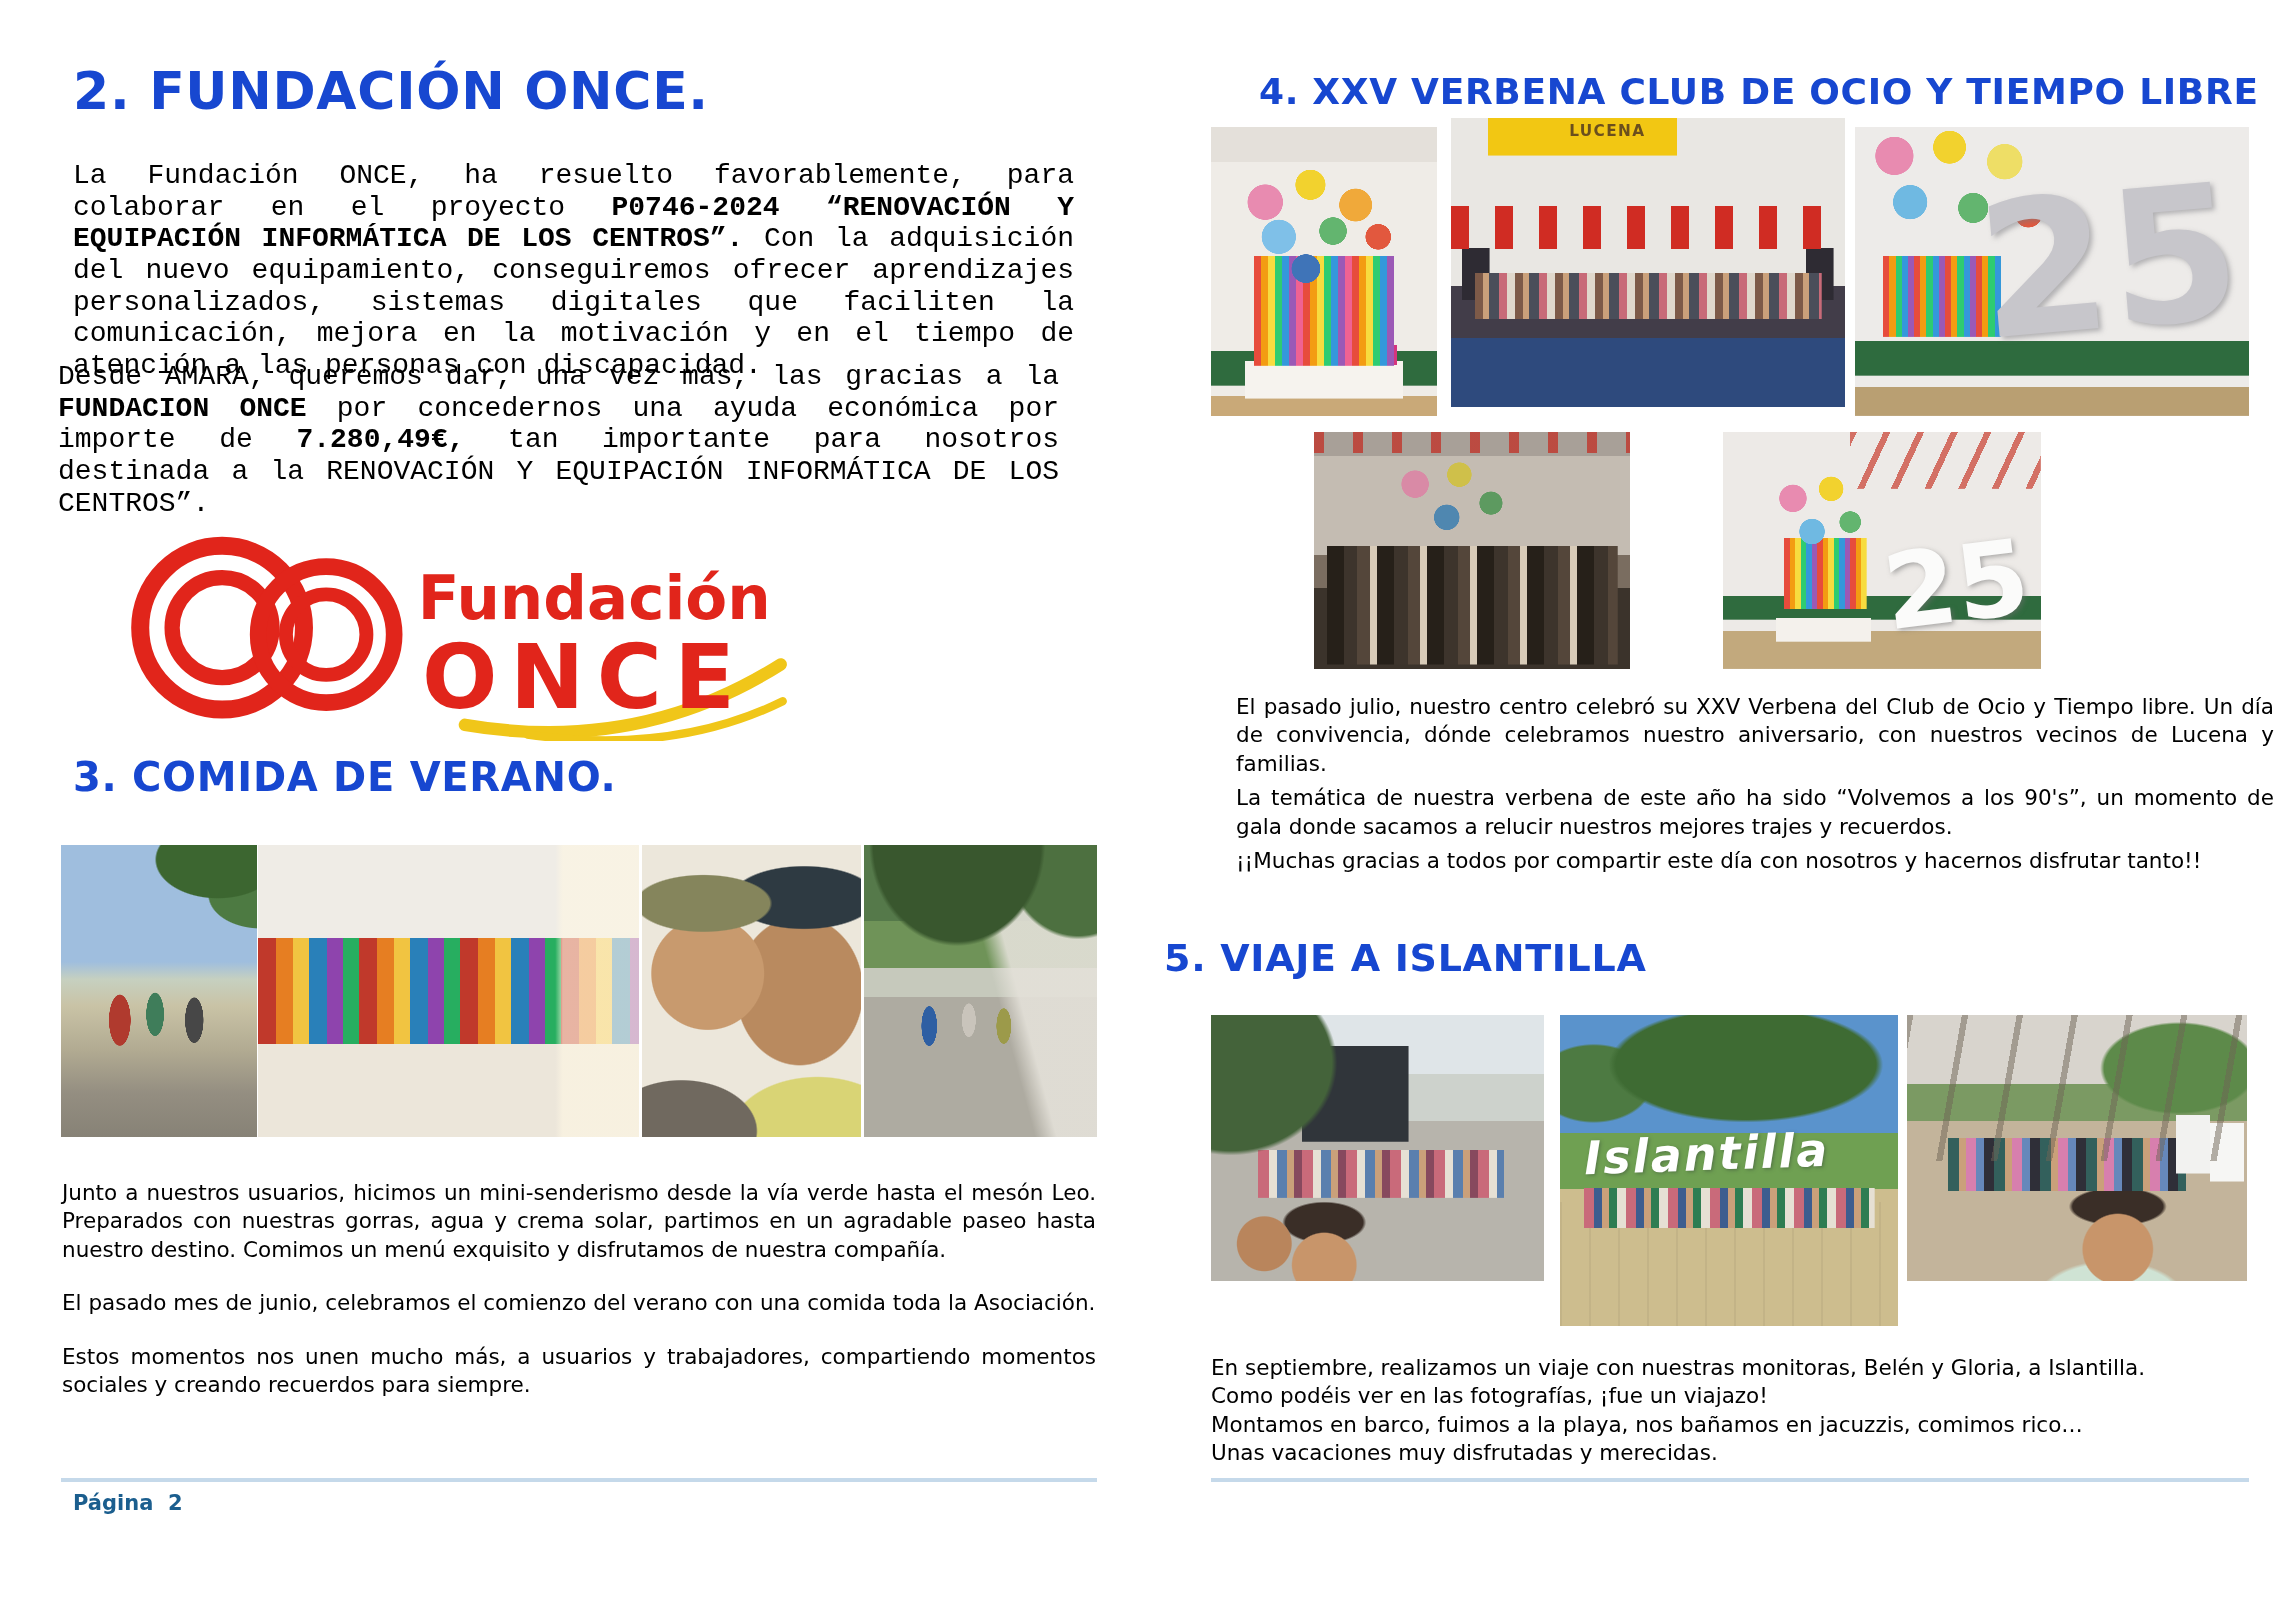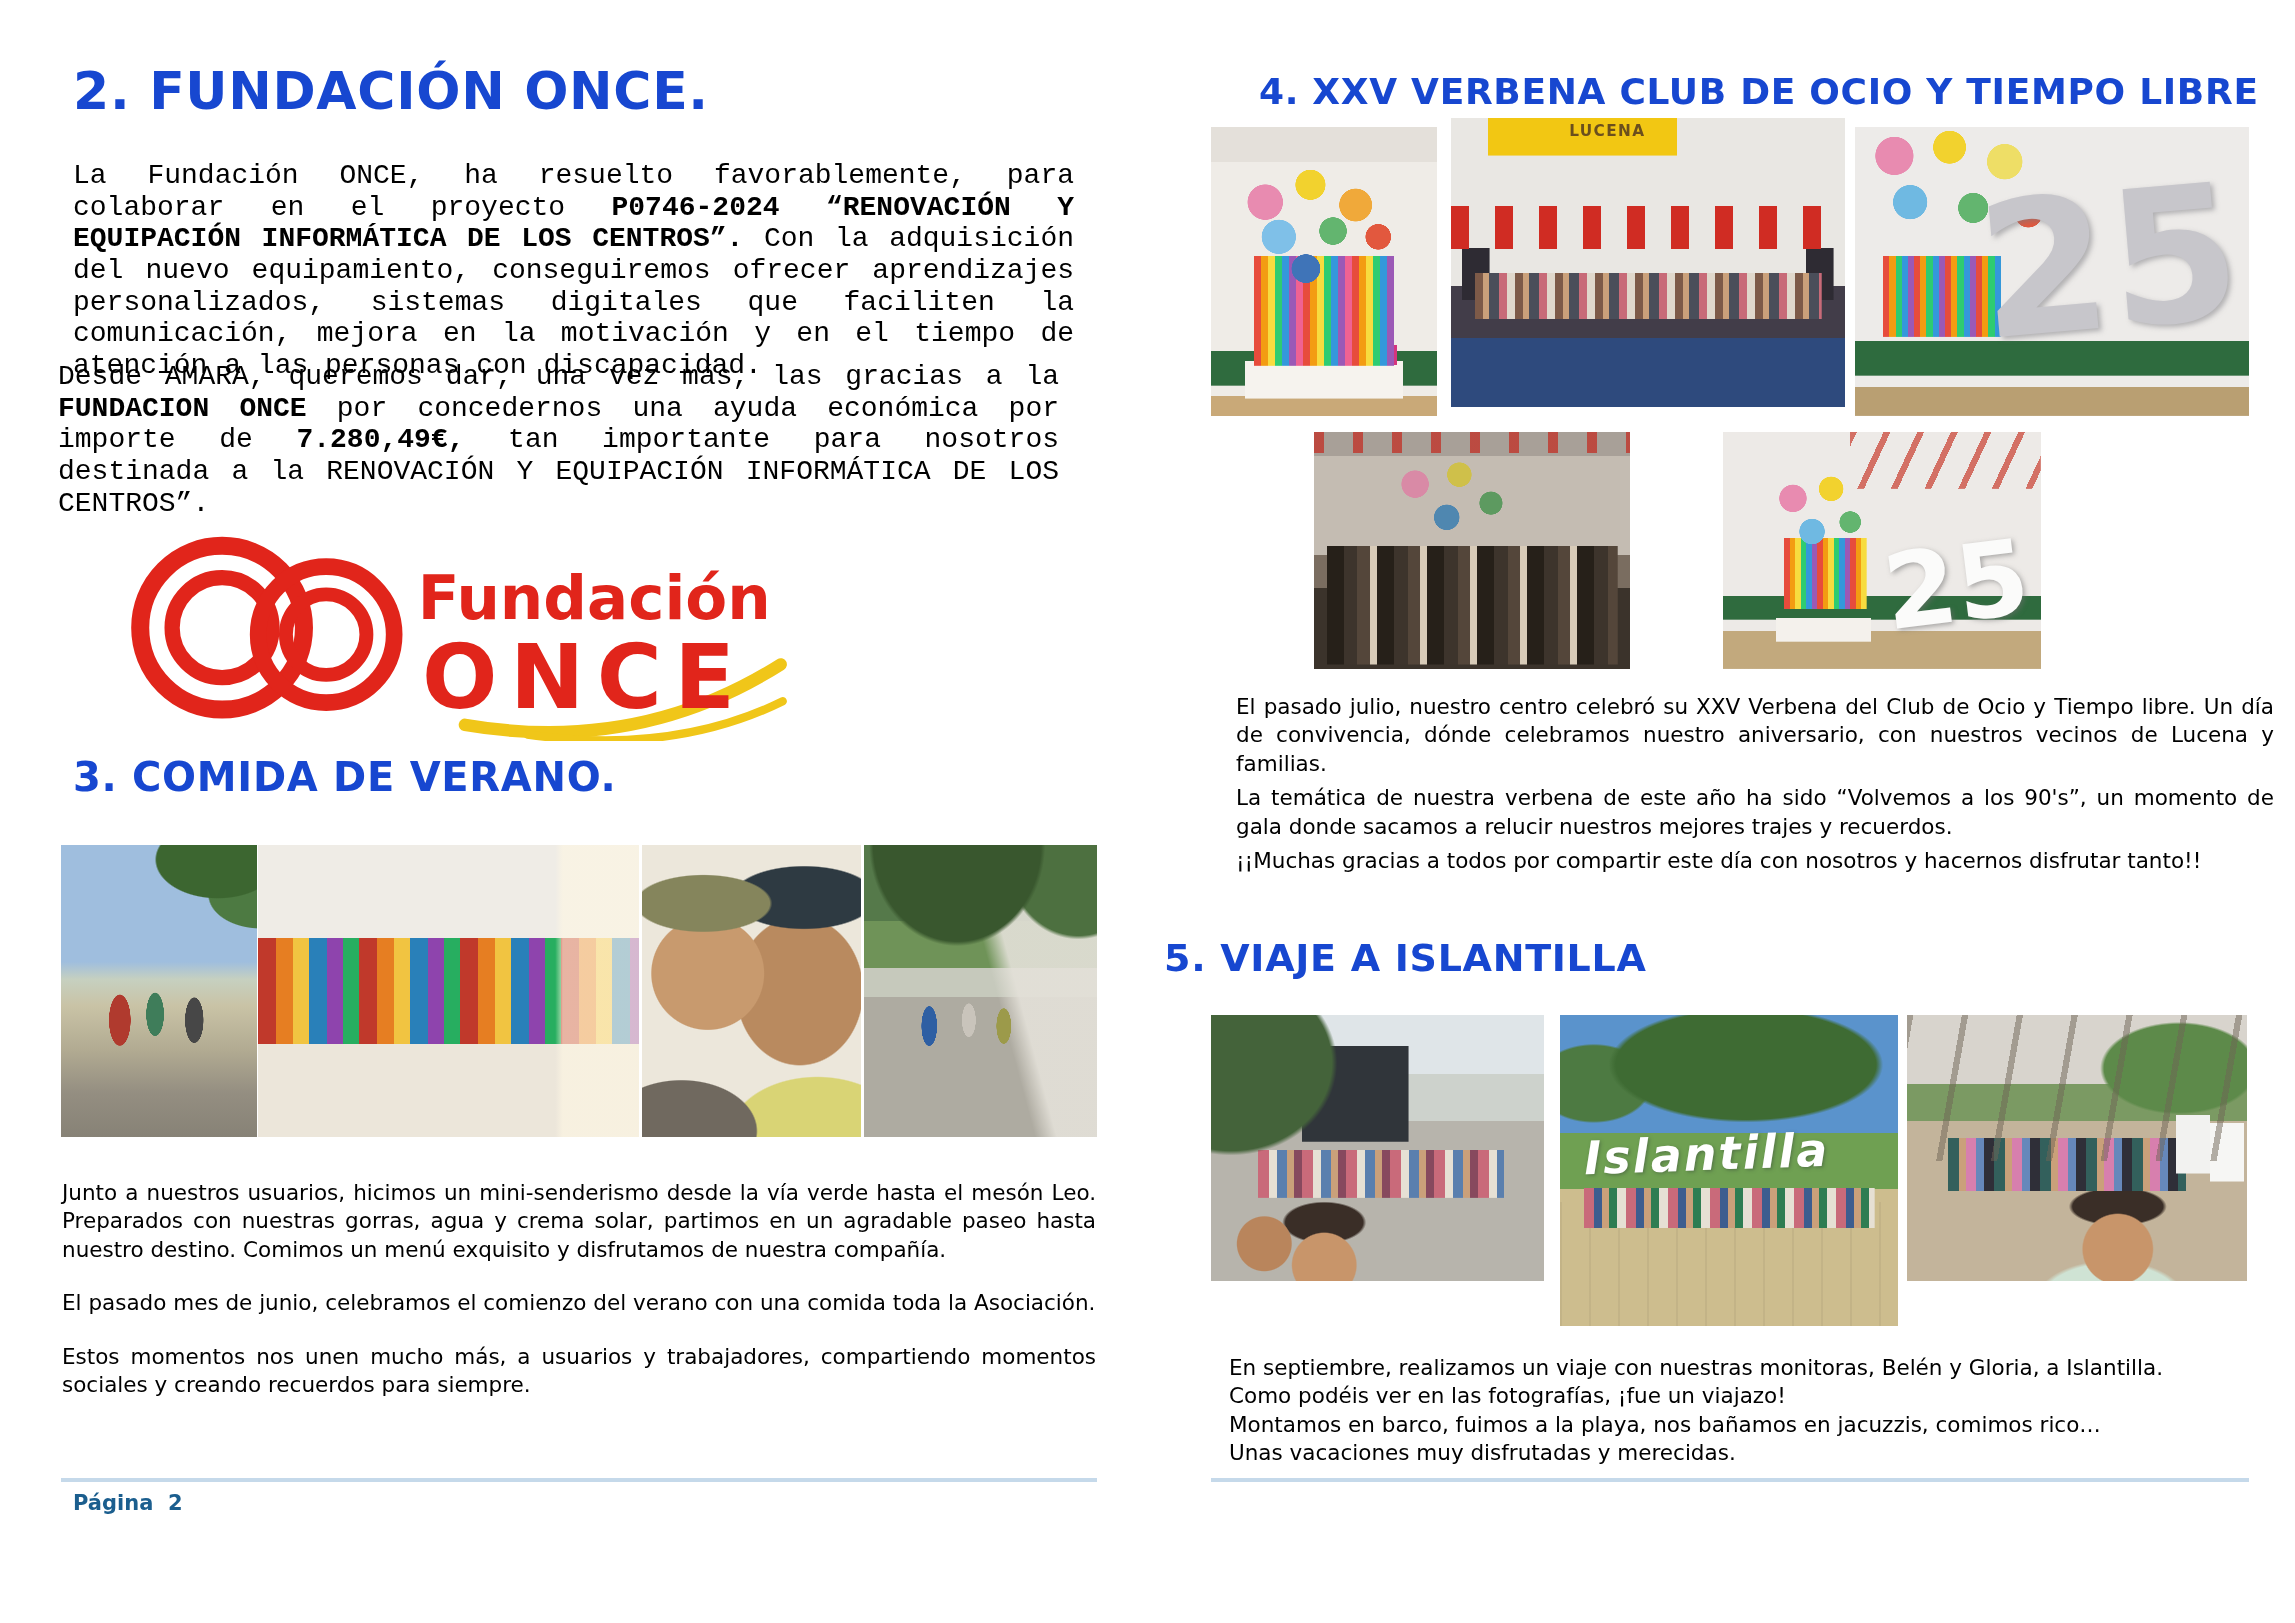--- a/index.html
+++ b/index.html
@@ -29,21 +29,21 @@
   .ct {
     font-family:"DejaVu Sans", sans-serif; font-size:21.5px; line-height:1.32;
     text-align:justify; color:#000;
   }
   .ctblock { position:absolute; }
   #c3 { left:62px;  top:1179px; width:1034px; }
   #c3 p { margin-bottom:25px; }
   #c4 { left:1236px; top:693px; width:1038px; }
   #c4 p { margin-bottom:6.2px; }
   #c5 { left:1211px; top:1354px; width:1038px; }
-  #c5 p { margin-bottom:0;margin-left:18px; }
+  #c5 p { margin-bottom:0; }
   
   .rule { position:absolute; height:3.5px; background:#c5d9ea; top:1478px; }
   #rl { left:61px;  width:1036px; }
   #rr { left:1211px; width:1038px; }
   #pglbl {
     position:absolute; left:73px; top:1491px; color:#1b5e8e; font-weight:bold;
     font-size:21px; white-space:pre; font-family:"DejaVu Sans", sans-serif;
   }
   
   #logo { position:absolute; left:118px; top:522px; width:680px; height:219px; }

